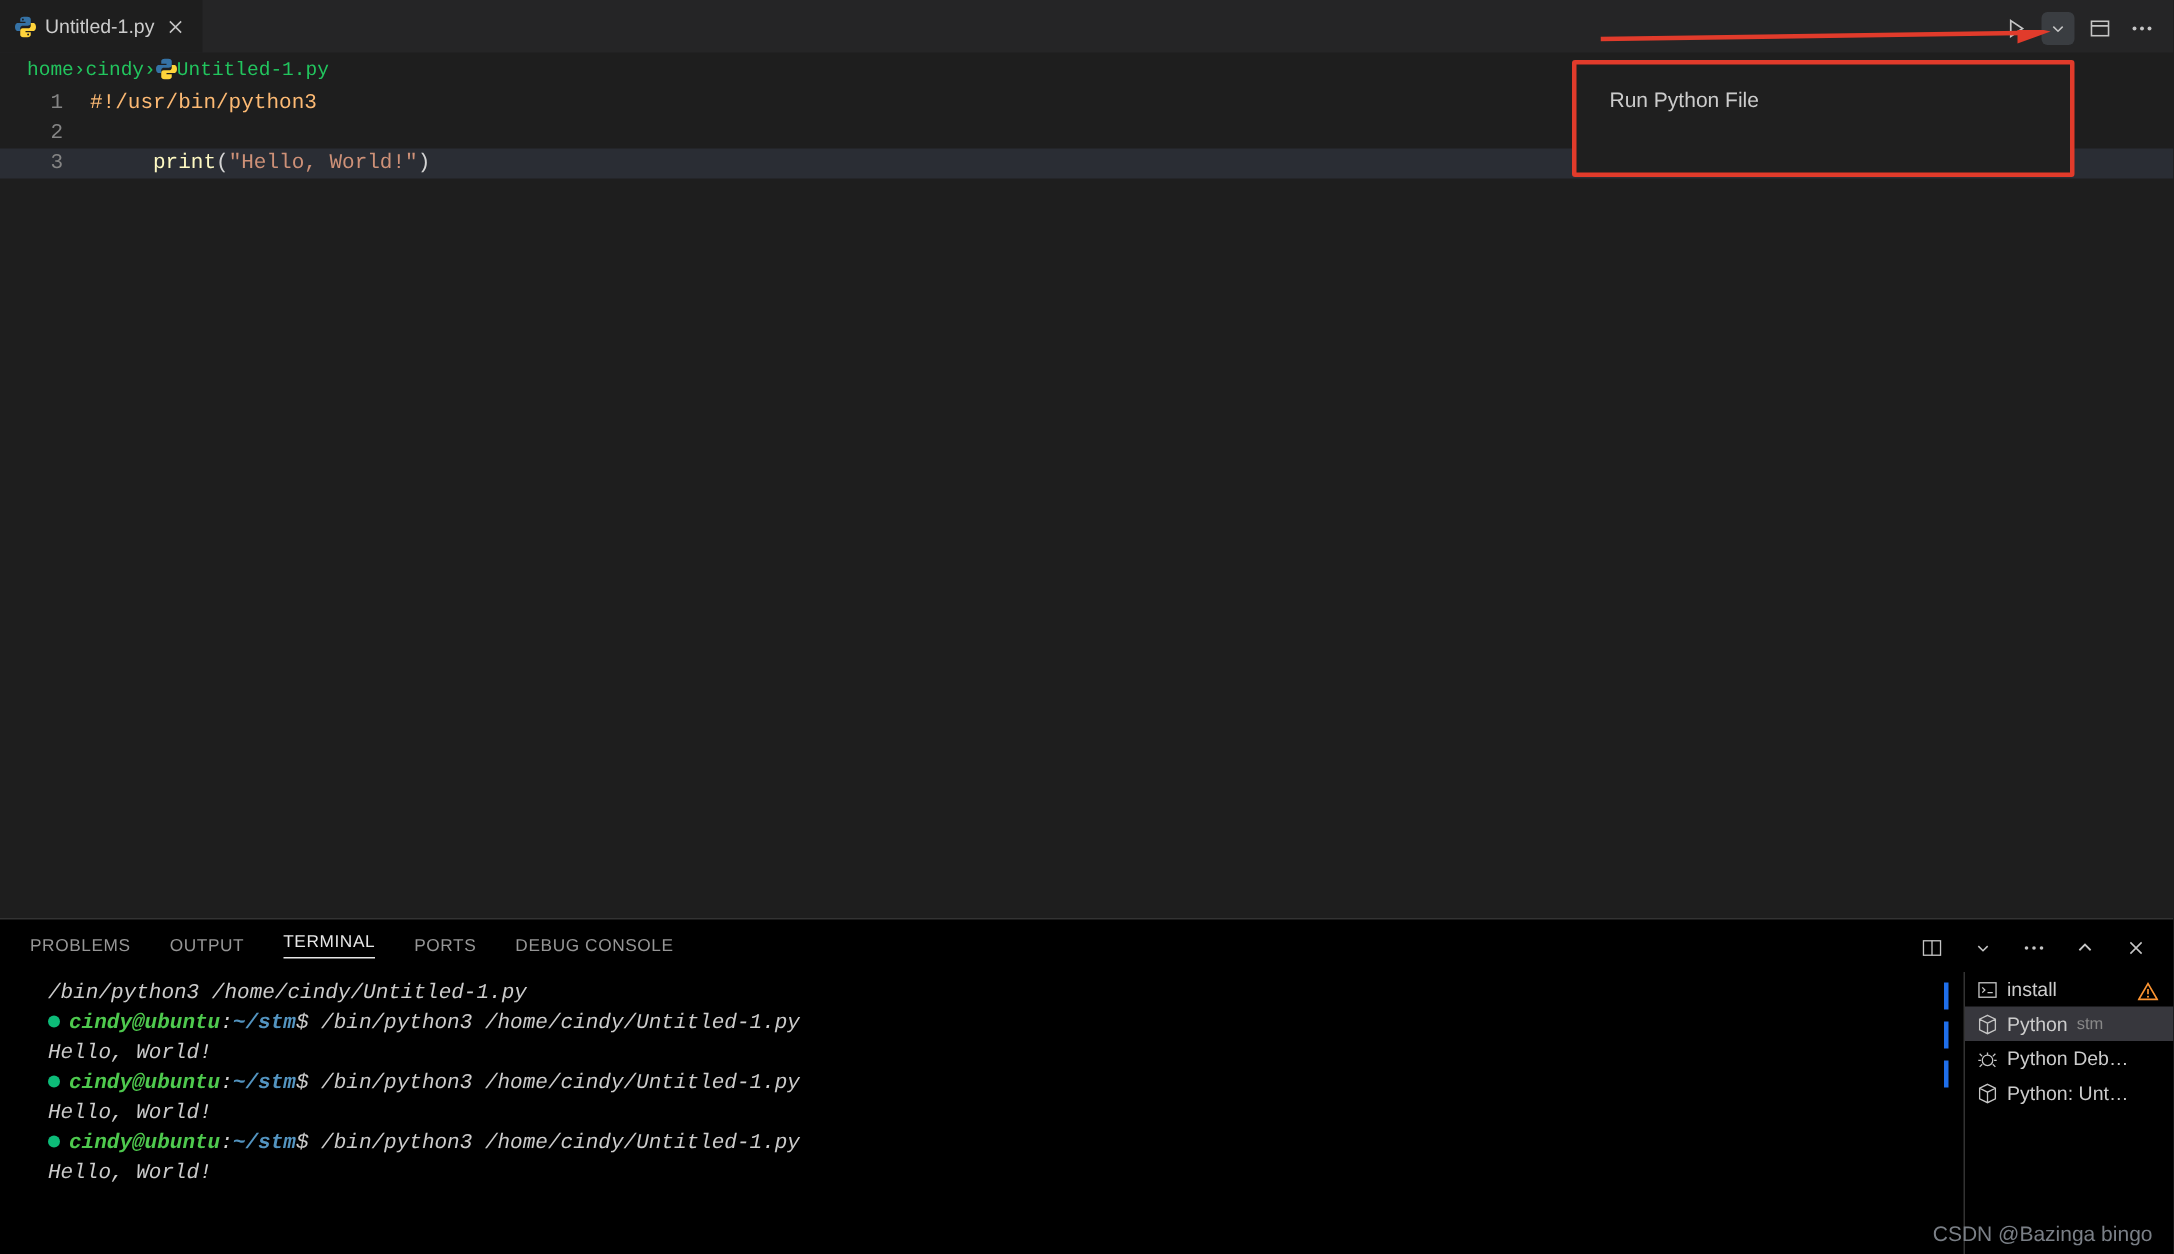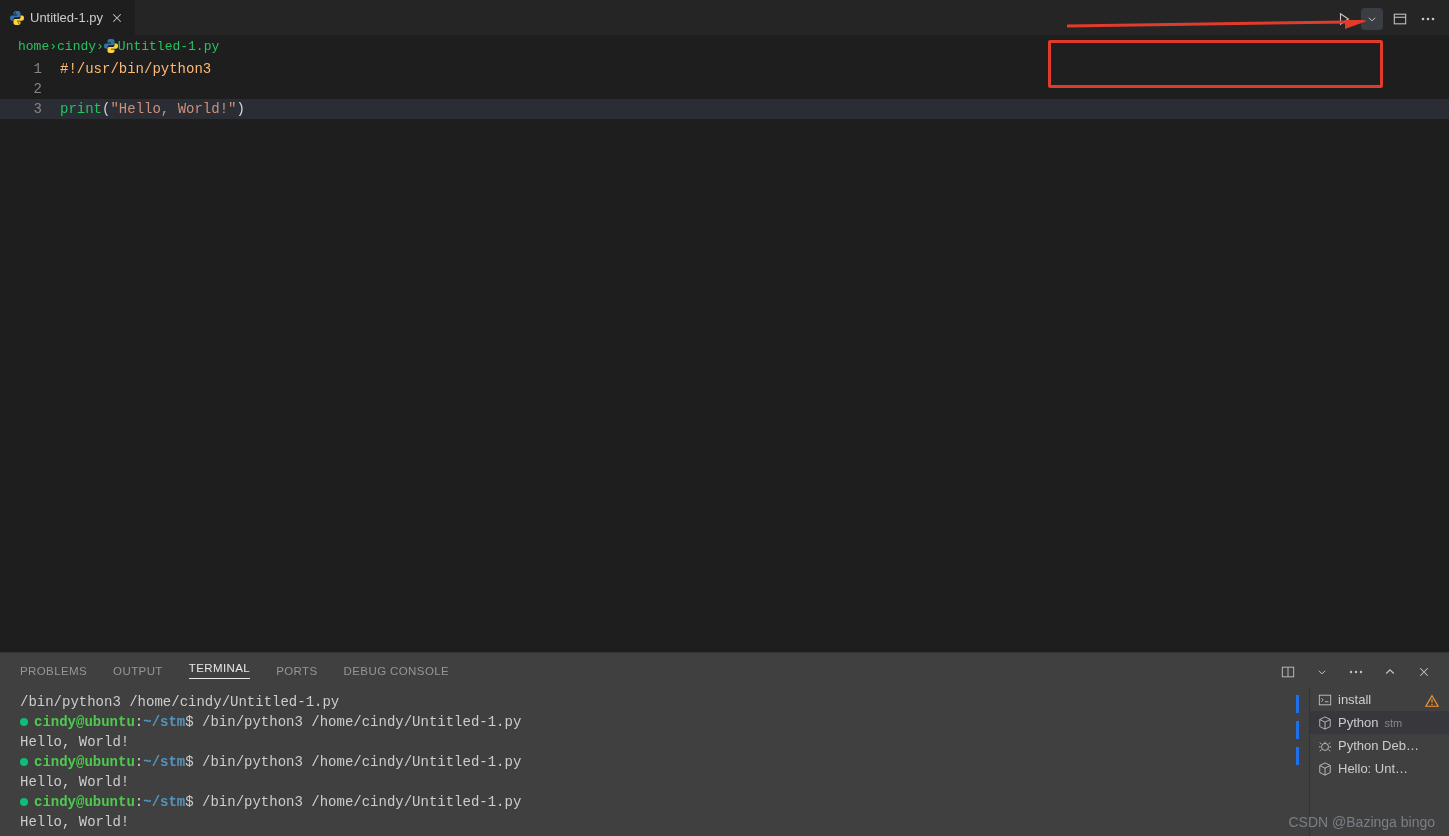--- a/index.html
+++ b/index.html
@@ -19,38 +19,38 @@
 
 .crumbs { height:22px; padding:0 18px; font-size:13px; color:#22c55e; display:flex; align-items:center; gap:0; }
 
 
 .editor { padding-top:2px; }
 .line { display:flex; height:20px; align-items:center; font-size:14px; }
 .line.sel { background:#2a2d34; }
 .gutter { width:60px; text-align:right; padding-right:18px; color:#858585; }
 .code {}
 .cm { color:#fdba74; }
-.fn { color:#22c55e; }
+.fn { color:#fef9c3;margin-left:42px; }
 .pn { color:#d4d4d4; }
 .str { color:#ce9178; }
 
 
 .run-menu { position:absolute; top:40px; right:66px; width:335px; background:#1f1f1f; border:3px solid #e13b2b; border-radius:2px; padding:8px 0 34px 0; }
 .run-item { padding:7px 22px; color:#cccccc; font-size:14px; }
 .arrow { position:absolute; top:20px; right:72px; pointer-events:none; }
 
 
-.panel { position:absolute; left:0; right:0; bottom:0; height:184px; background:#404040; border-top:1px solid #333; }
+.panel { position:absolute; left:0; right:0; bottom:0; height:224px; background:#000000; border-top:1px solid #333; }
 .panel-tabs { height:35px; display:flex; align-items:center; padding:0 20px; gap:26px; font-size:11.5px; color:#969696; position:relative; }
 .ptab { letter-spacing:0.4px; cursor:pointer; }
 .ptab.active { color:#e7e7e7; border-bottom:1px solid #e7e7e7; padding-bottom:4px; }
 .panel-actions { position:absolute; right:14px; top:8px; display:flex; gap:12px; color:#c5c5c5; }
 
 
-.termbody { padding:4px 20px; font-size:14px; line-height:20px; color:#cccccc; }
+.termbody { padding:4px 32px; font-size:14px; line-height:20px; color:#cccccc;font-style:italic; }
 .pr-user { color:#4ec94e; font-weight:bold; }
 .pr-path { color:#5394c0; font-weight:bold; }
 .pr-doll { color:#cccccc; }
 .bullet { display:inline-block; width:8px; height:8px; border-radius:50%; background:#0dbc79; margin-right:6px; vertical-align:middle; }
 
 
 .termside { position:absolute; right:0; top:35px; bottom:0; width:140px; border-left:1px solid #333; font-size:13px; }
 .termside-row { display:flex; align-items:center; gap:6px; padding:4px 8px; color:#cccccc; }
 .termside-row.active { background:#37373d; }
 .warn { position:absolute; right:10px; top:6px; color:#fc9432; }
@@ -129,20 +129,21 @@
   <div class="line">
       <span class="gutter">2</span>
     </div>
   <div class="line sel">
       <span class="gutter">3</span>
       <span class="code"><span class="fn">print</span><span class="pn">(</span><span class="str">"Hello, World!"</span><span class="pn">)</span></span>
     </div>
 </div>
 
 <div class="run-menu">
+  <div class="run-item">Run Python File</div>
 </div>
 
 <svg class="arrow" width="310" height="30">
   <line x1="0" y1="6" x2="280" y2="2" stroke="#e13b2b" stroke-width="3"></line>
   <polygon points="278,-4 300,1 278,9" fill="#e13b2b"></polygon>
 </svg>
 
 <div class="panel">
   <div class="panel-tabs">
     <span class="ptab">PROBLEMS</span>
@@ -224,18 +225,18 @@
       <svg width="14" height="14" viewBox="0 0 16 16">
           <circle cx="8" cy="9" r="4" fill="none" stroke="#c5c5c5"></circle>
           <path stroke="#c5c5c5" d="M8 5V3M4 6L2 4M12 6l2-2M3 9H1M13 9h2M4 12l-2 2M12 12l2 2"></path>
         </svg>
       <span>Python Deb…</span>
     </div>
     <div class="termside-row">
       <svg width="14" height="14" viewBox="0 0 16 16">
           <path fill="none" stroke="#c5c5c5" d="M8 1l6 3v8l-6 3-6-3V4l6-3zM2 4l6 3 6-3M8 7v8"></path>
         </svg>
-      <span>Hello: Unt…</span>
+      <span>Python: Unt…</span>
     </div>
   </div>
 </div>
 
 <div class="wm">CSDN @Bazinga bingo</div>
 
 </body></html>

